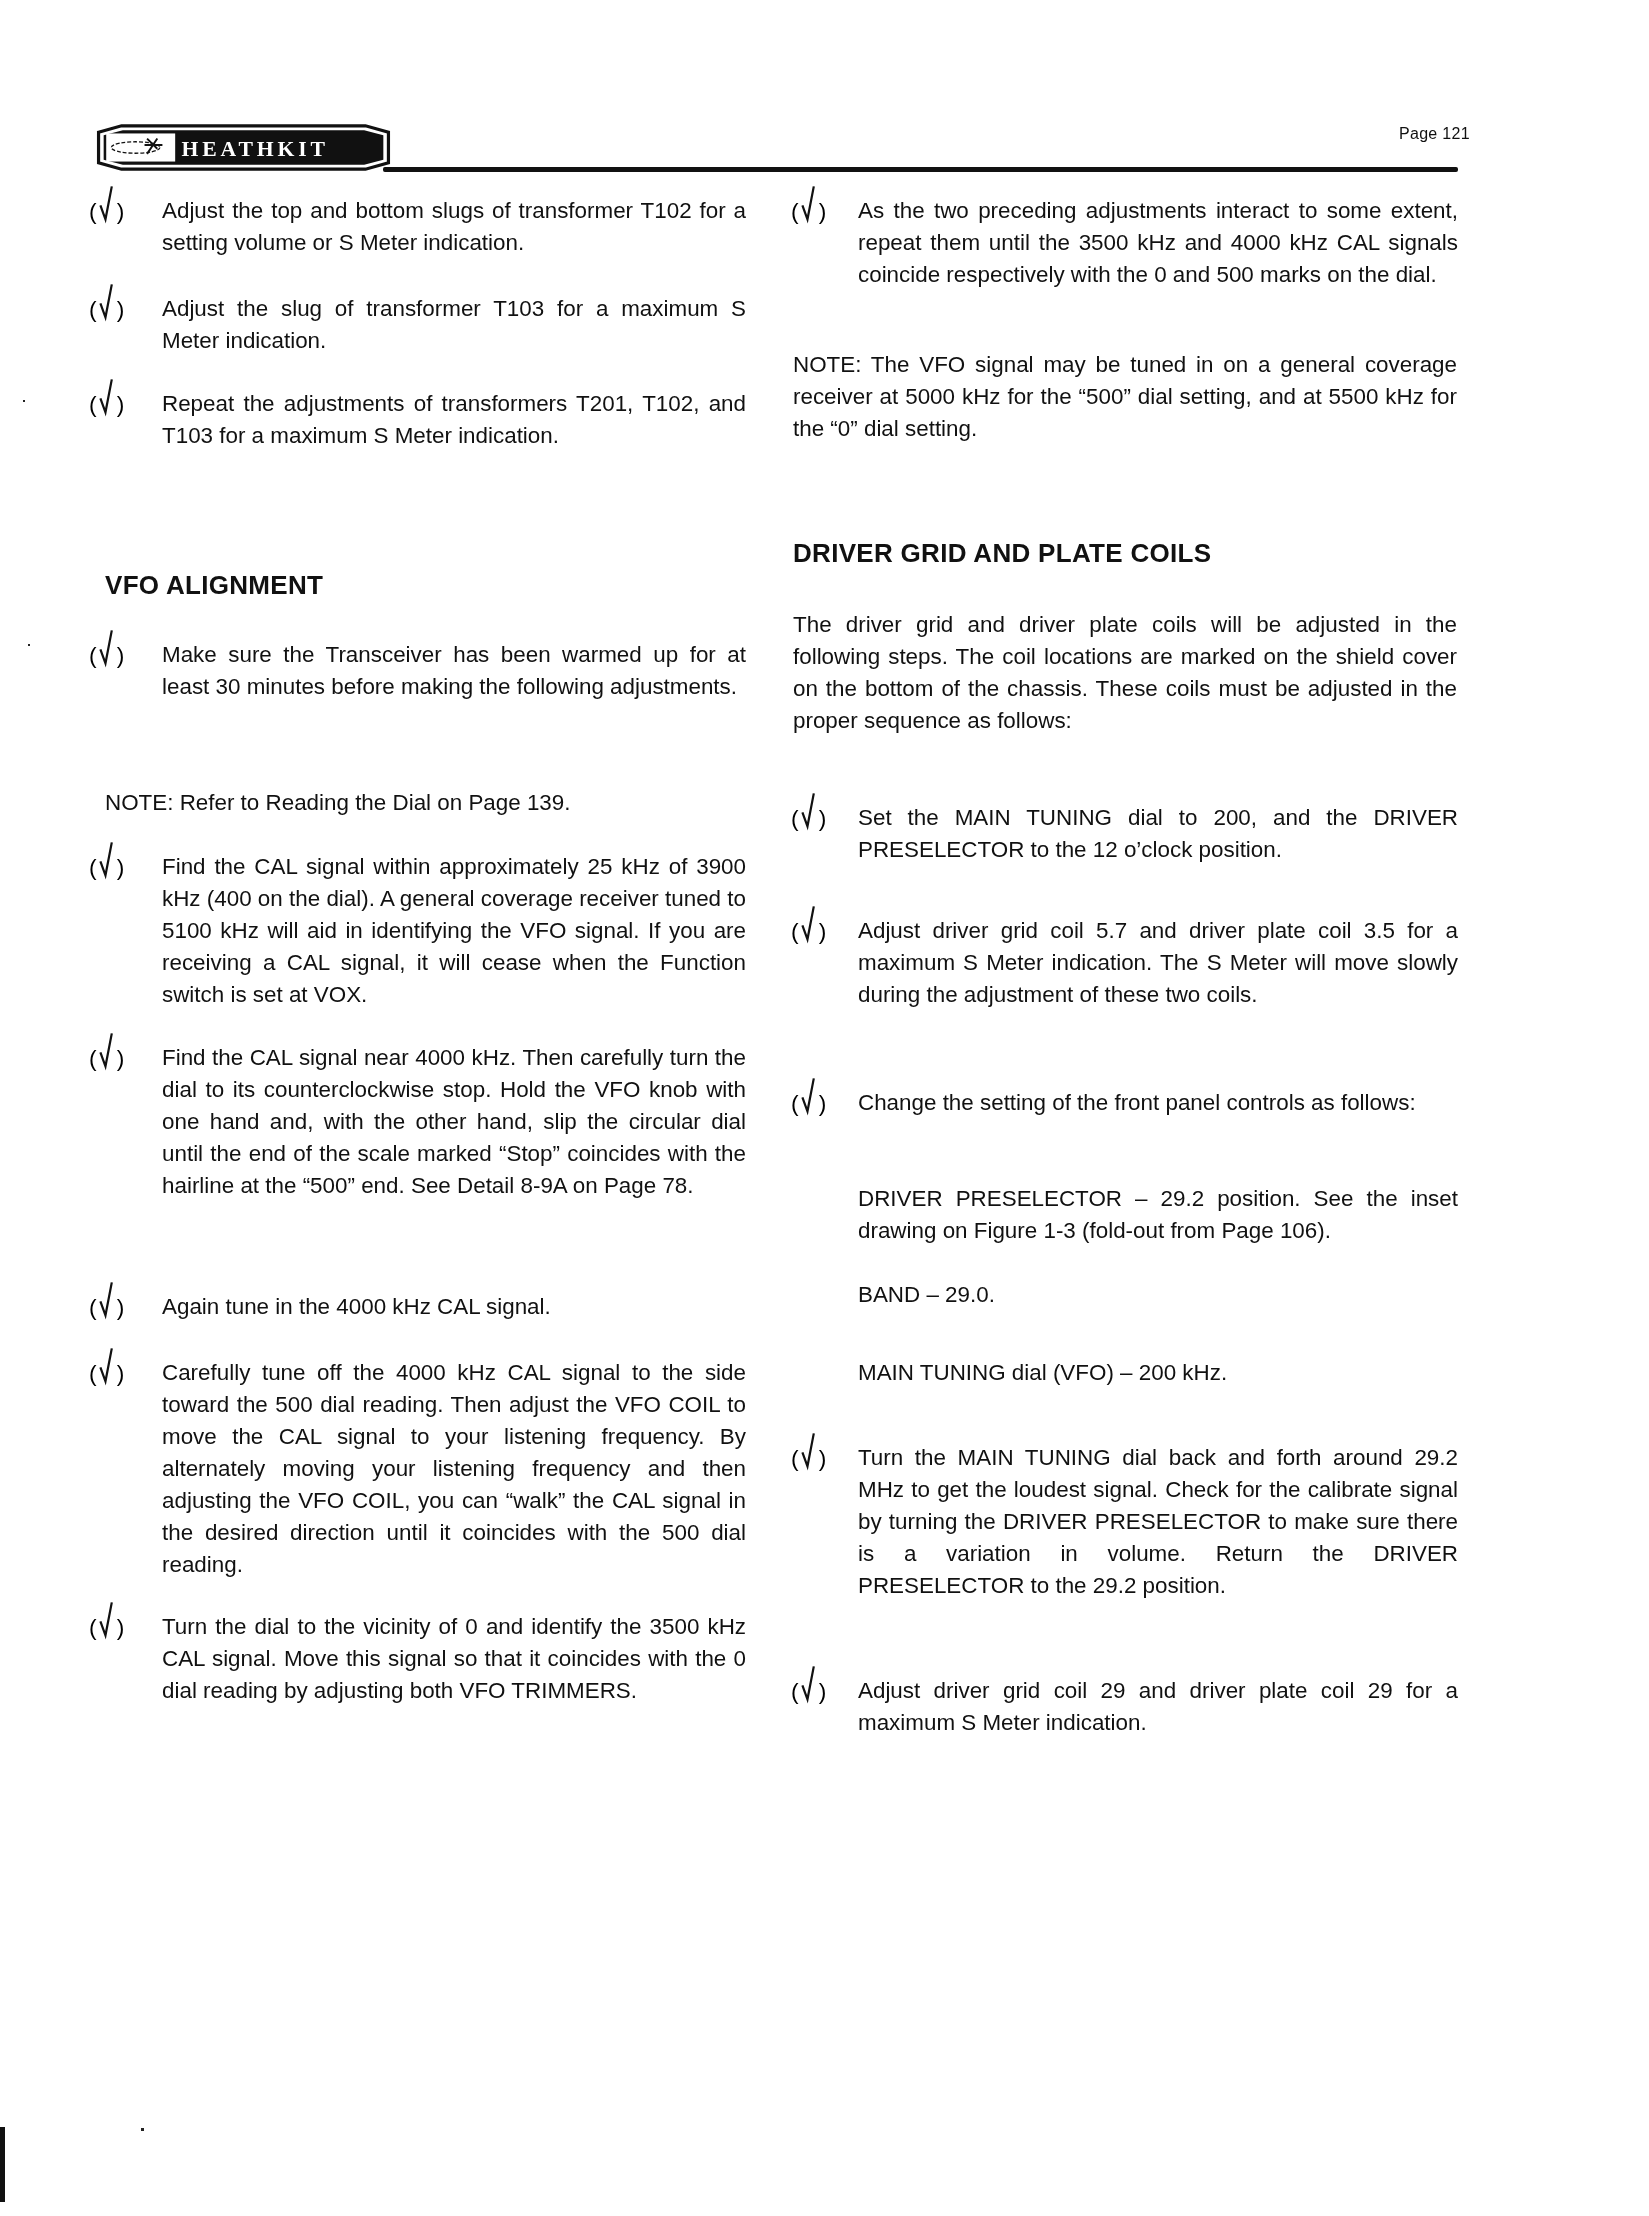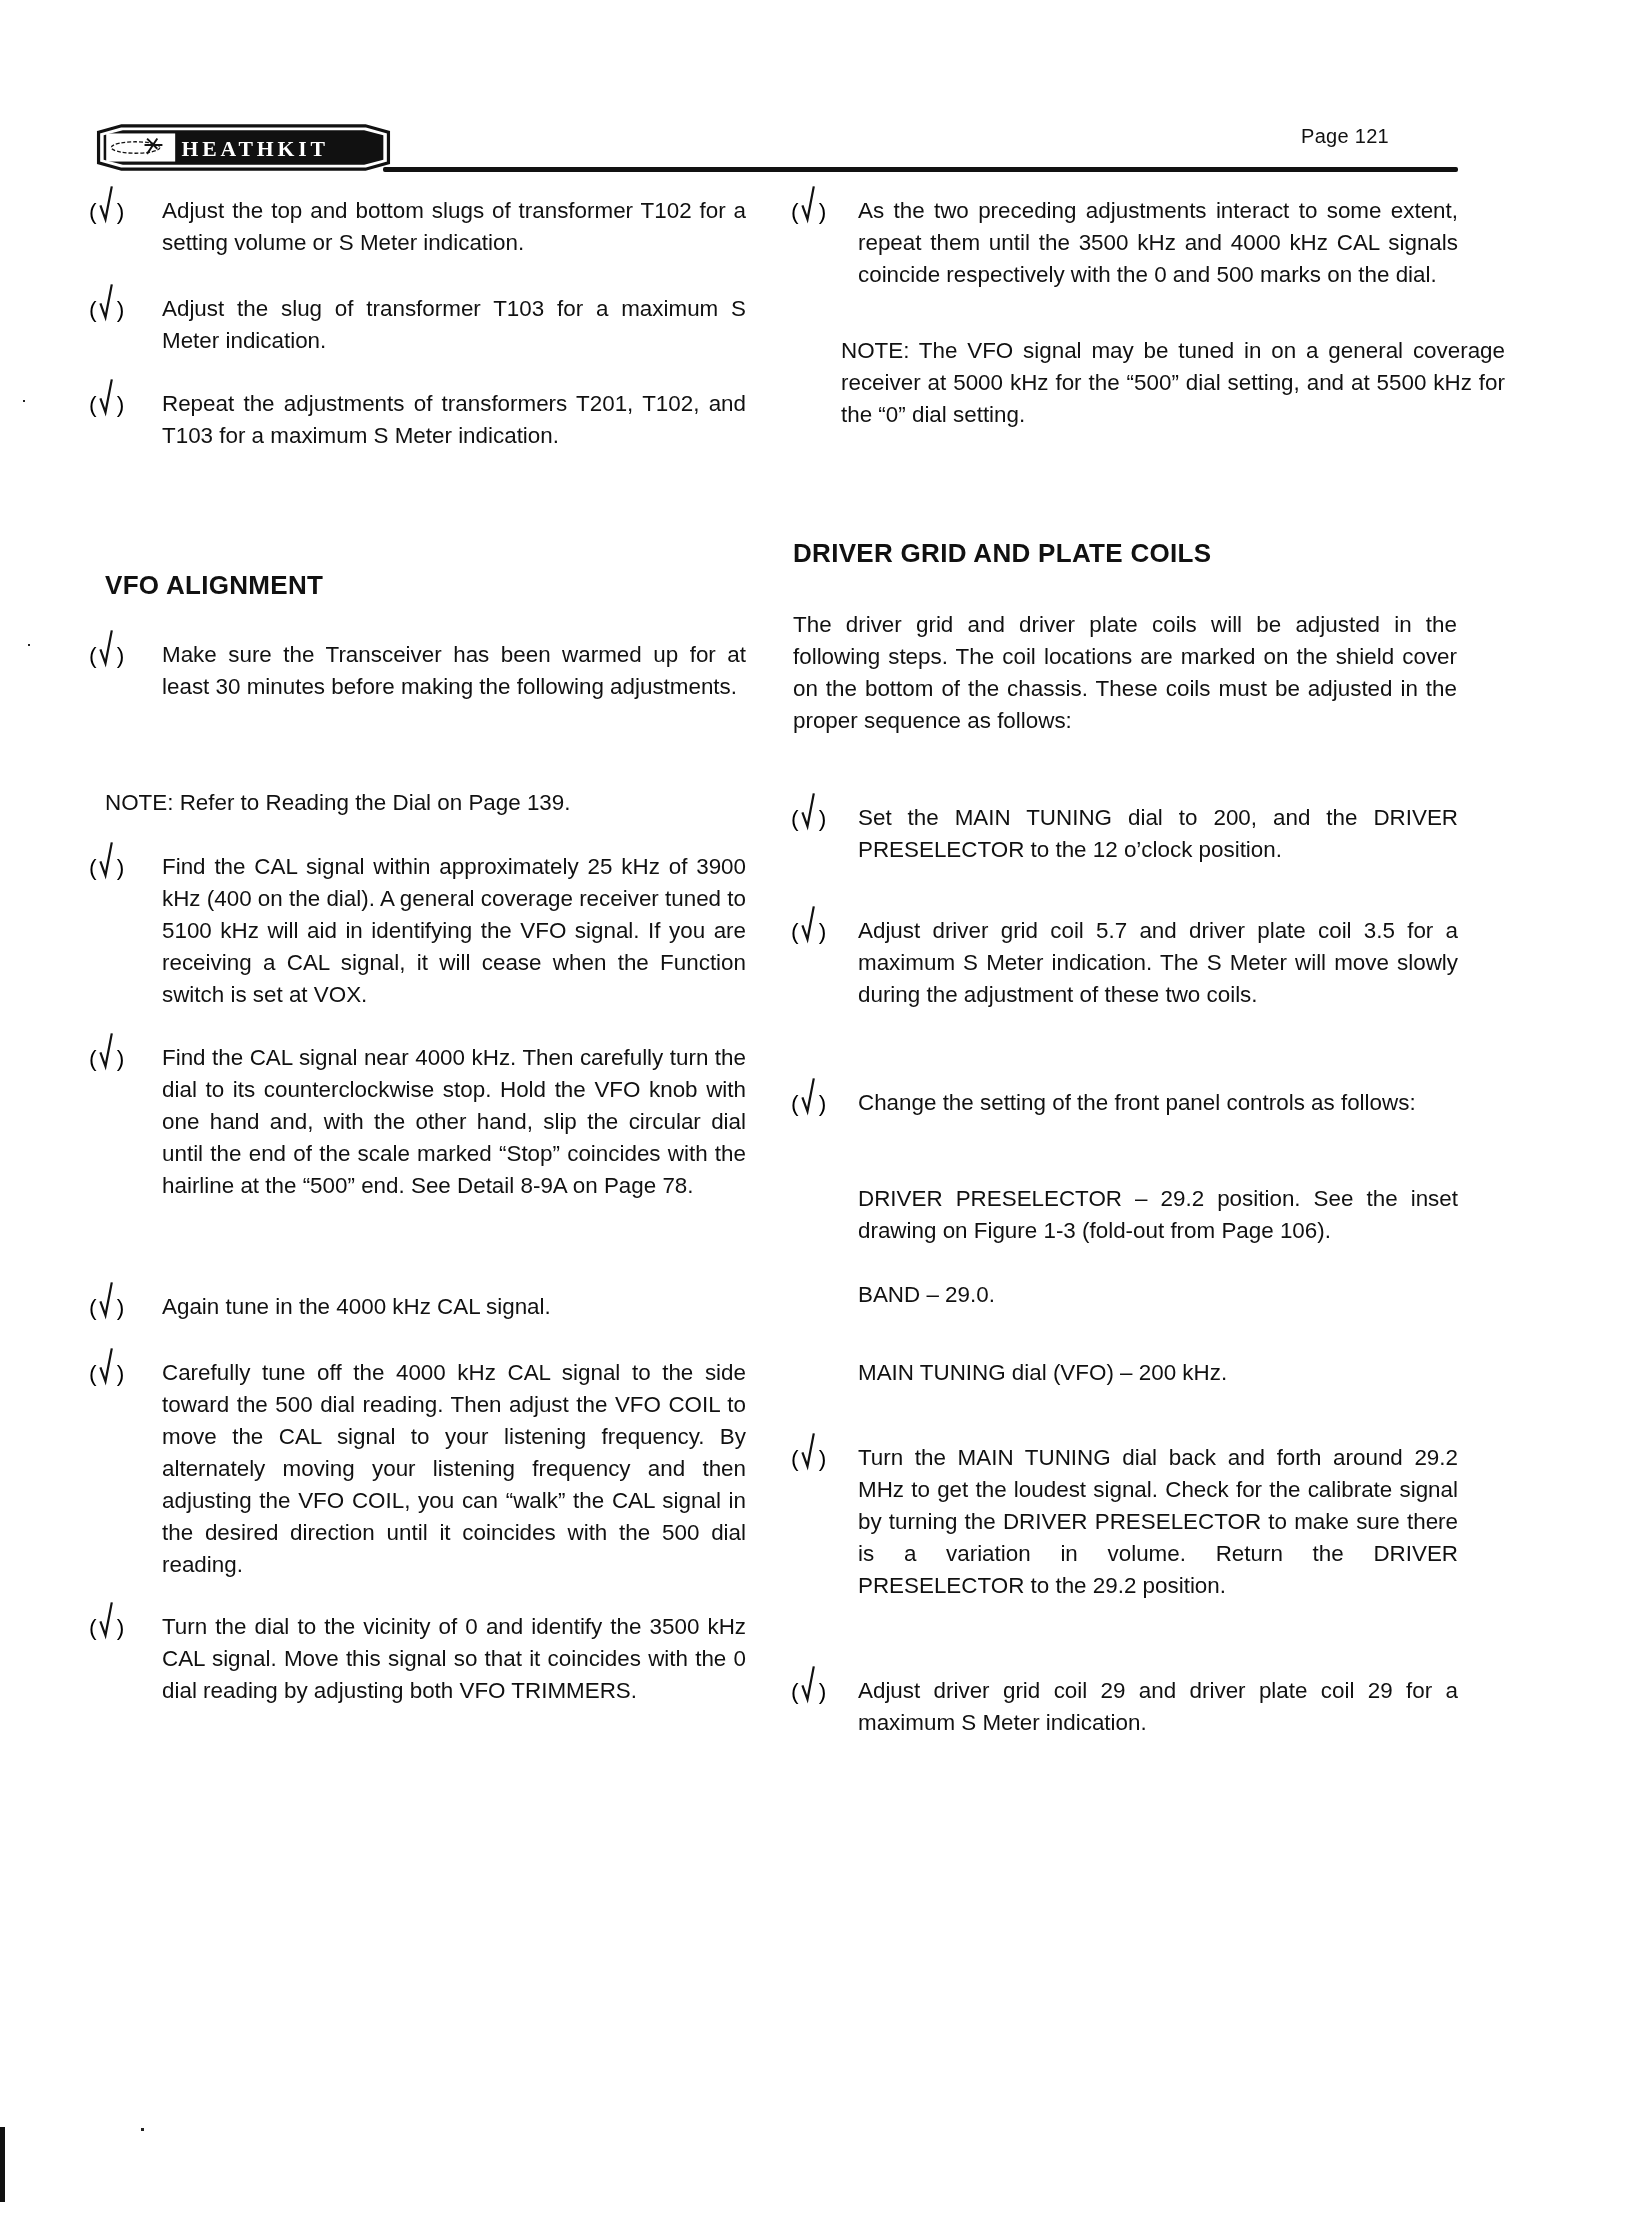--- a/index.html
+++ b/index.html
@@ -1,21 +1,21 @@
 <!DOCTYPE html>
 <html style="font-size:10.2px"><head>
 <meta charset="utf-8">
 <style>
   html, body { margin: 0; padding: 0; background: #ffffff; }
   body { width: 1649px; height: 2216px; position: relative; overflow: hidden;
          font-family: "Liberation Sans", sans-serif; color: #111111; }
   .abs { position: absolute; }
   .logo { left: 96px; top: 123px; width: 295px; height: 49px; }
   .header-rule { left: 383px; top: 167px; width: 1075px; height: 5.1px; background: #111; border-radius: 1.9px; }
-  .page-num { left: 1301px; top: 125px; font-size: 20px; letter-spacing: 0.3px; }
+  .page-num { left: 1399px; top: 125px; font-size: 16px; letter-spacing: 0.3px; }
   .item { position: absolute; font-size: 22.4px; line-height: 32px; }
   .item .mark { position: absolute; left: 0; top: 0; width: 64px; height: 32px; }
   .item .text { position: absolute; top: 0; text-align: justify; }
   .col-left .text { left: 73px; width: 584px; }
   .col-right .text { left: 67px; width: 600px; }
   .plain { position: absolute; font-size: 22.4px; line-height: 32px; text-align: justify; }
   .heading { position: absolute; font-size: 26px; font-weight: bold; letter-spacing: 0.3px; }
   .margin-bar { left: 0; top: 2127px; width: 4.5px; height: 75px; background: #111; }
   .speck { width: 2.6px; height: 3.2px; background: #222; }
 </style>
@@ -142,21 +142,21 @@
   <span class="mark">
     <svg width="38" height="45" viewBox="0 0 60 70" style="position:absolute;left:0;top:-14px;font-size:35px">
       <text x="0" y="60" font-size="36" font-family="'Liberation Sans', sans-serif">(</text>
       <text x="44" y="60" font-size="36" font-family="'Liberation Sans', sans-serif">)</text>
       <path d="M18,38 L26,60 L36,8" stroke="#111" stroke-width="3.5" fill="none"></path>
     </svg>
   </span>
   <div class="text">As the two preceding adjustments interact to some extent, repeat them until the 3500 kHz and 4000 kHz CAL signals coincide respectively with the 0 and 500 marks on the dial.</div>
 </div>
 
-<div class="plain" style="left:793px; top:335px; width:664px;margin-left:48px;">NOTE: The VFO signal may be tuned in on a general coverage receiver at 5000 kHz for the “500” dial setting, and at 5500 kHz for the “0” dial setting.</div>
+<div class="plain" style="left:793px; top:349px; width:664px;">NOTE: The VFO signal may be tuned in on a general coverage receiver at 5000 kHz for the “500” dial setting, and at 5500 kHz for the “0” dial setting.</div>
 
 <div class="heading" style="left:793px; top:538px;">DRIVER GRID AND PLATE COILS</div>
 
 <div class="plain" style="left:793px; top:609px; width:664px;">The driver grid and driver plate coils will be adjusted in the following steps. The coil locations are marked on the shield cover on the bottom of the chassis. These coils must be adjusted in the proper sequence as follows:</div>
 
 <div class="item col-right" style="left:791px; top:802px;">
   <span class="mark">
     <svg width="38" height="45" viewBox="0 0 60 70" style="position:absolute;left:0;top:-14px;font-size:35px">
       <text x="0" y="60" font-size="36" font-family="'Liberation Sans', sans-serif">(</text>
       <text x="44" y="60" font-size="36" font-family="'Liberation Sans', sans-serif">)</text>

